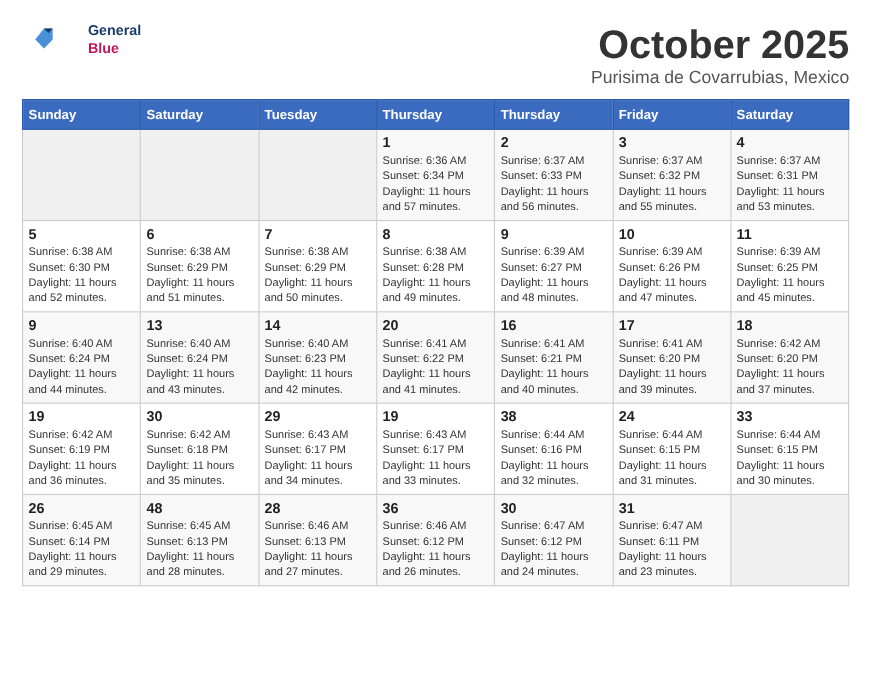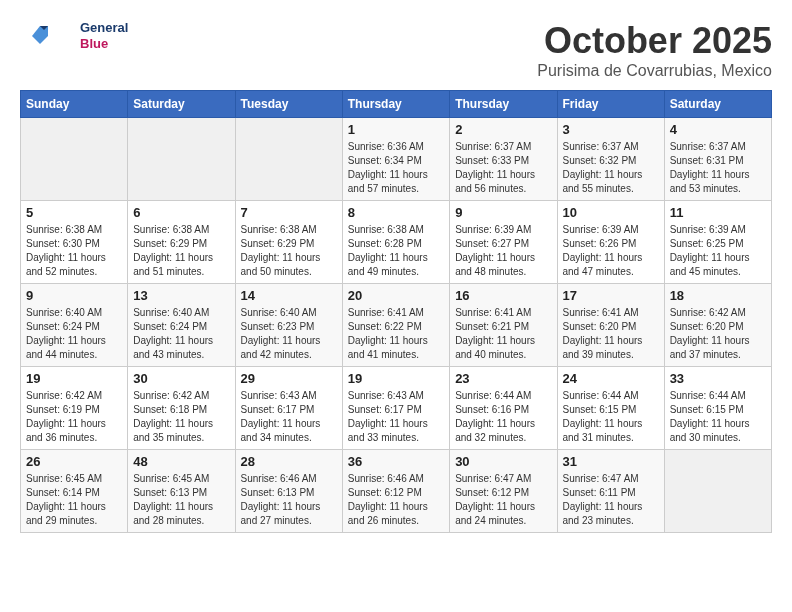--- a/index.html
+++ b/index.html
@@ -210,21 +210,21 @@
         </td>
         <td>
           <div class="day-number">29</div>
           <div class="day-info">Sunrise: 6:43 AM<br>Sunset: 6:17 PM<br>Daylight: 11 hours<br>and 34 minutes.</div>
         </td>
         <td>
           <div class="day-number">19</div>
           <div class="day-info">Sunrise: 6:43 AM<br>Sunset: 6:17 PM<br>Daylight: 11 hours<br>and 33 minutes.</div>
         </td>
         <td>
-          <div class="day-number">23</div>
+          <div class="day-number">38</div>
           <div class="day-info">Sunrise: 6:44 AM<br>Sunset: 6:16 PM<br>Daylight: 11 hours<br>and 32 minutes.</div>
         </td>
         <td>
           <div class="day-number">24</div>
           <div class="day-info">Sunrise: 6:44 AM<br>Sunset: 6:15 PM<br>Daylight: 11 hours<br>and 31 minutes.</div>
         </td>
         <td>
           <div class="day-number">33</div>
           <div class="day-info">Sunrise: 6:44 AM<br>Sunset: 6:15 PM<br>Daylight: 11 hours<br>and 30 minutes.</div>
         </td>

